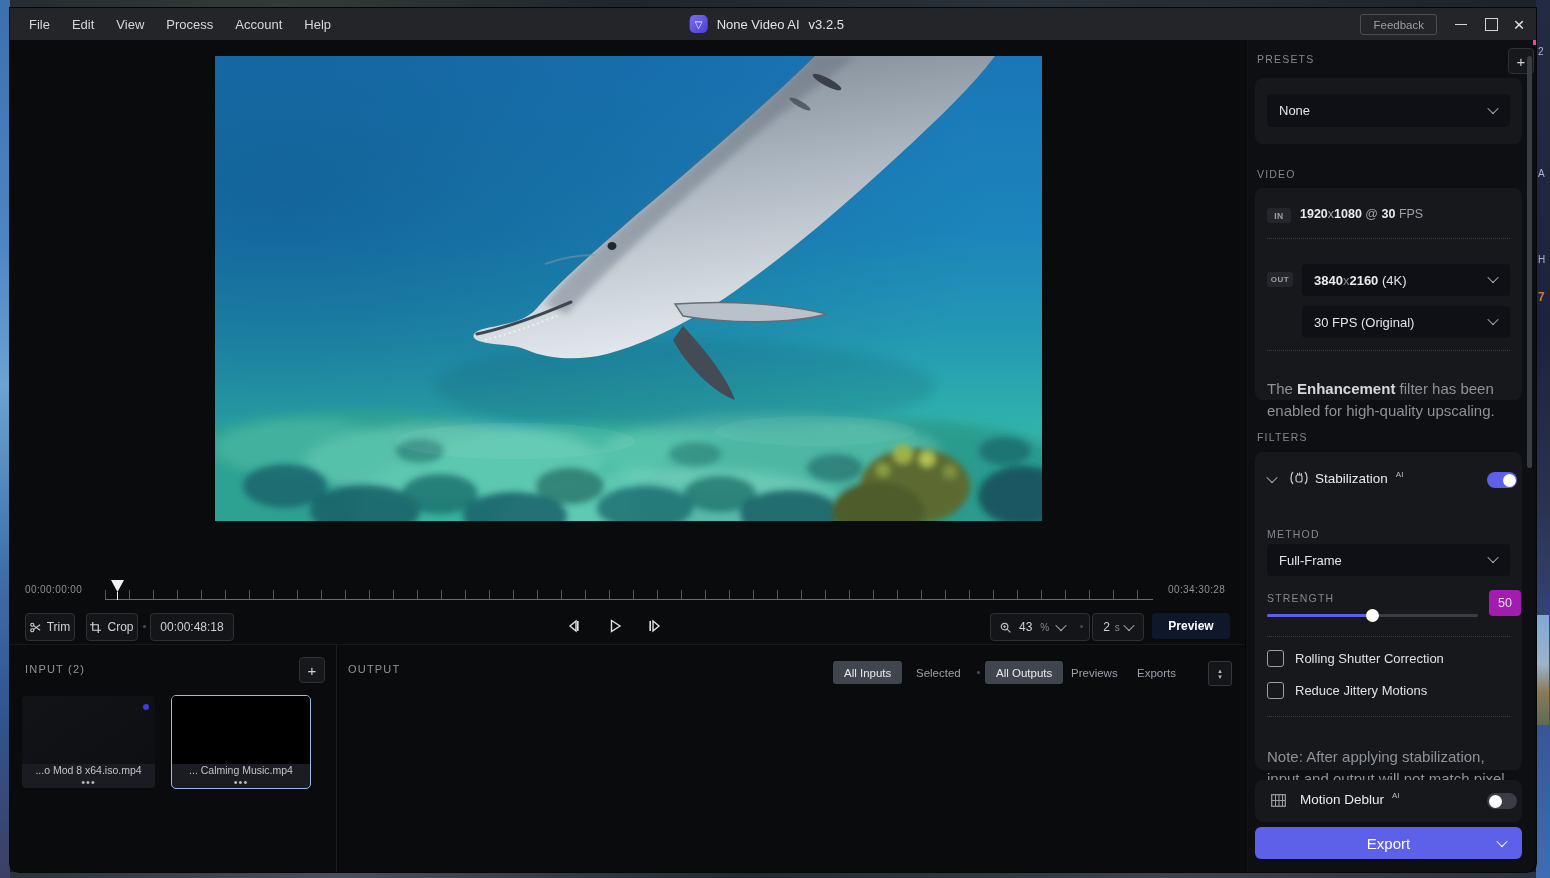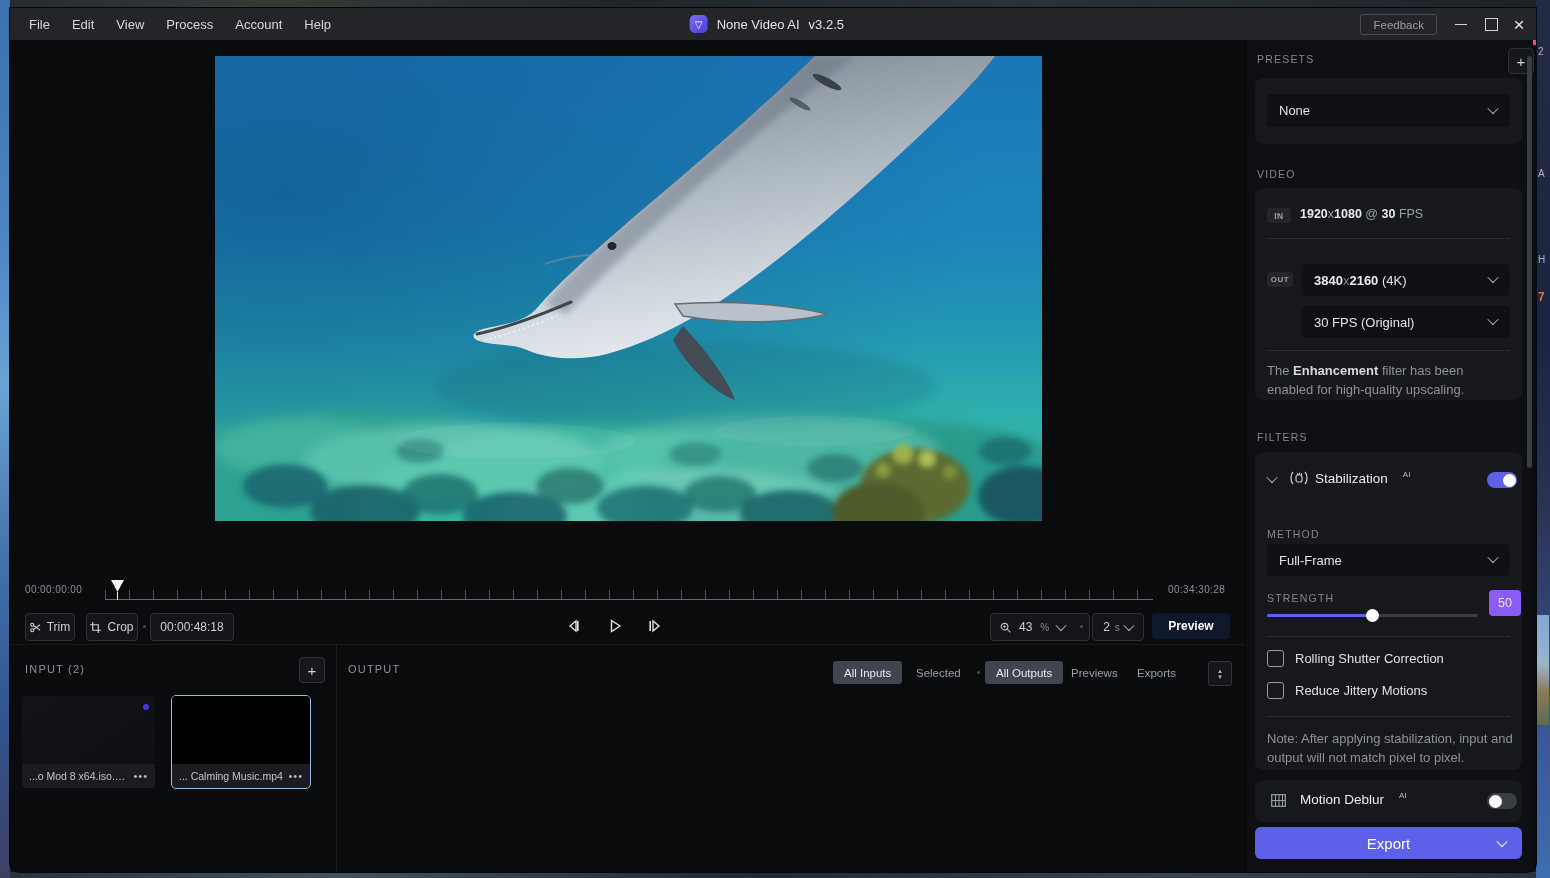--- a/index.html
+++ b/index.html
@@ -64,53 +64,53 @@
 
   
   .panel-title{font-size:11px;letter-spacing:1.2px;color:#8f939a;}
   .add-btn{width:24px;height:24px;background:#17181c;border:1px solid #2e3036;border-radius:4px;
     color:#cfd1d5;font-size:15px;display:flex;align-items:center;justify-content:center;}
   .thumb-card{background:#121316;border-radius:4px;overflow:hidden;}
   .thumb-img{height:68px;background:linear-gradient(145deg,#121317,#0e0f12);position:relative;}
   .thumb-img.black{background:#000;}
   .purple-dot{position:absolute;right:6px;top:8px;width:6px;height:6px;border-radius:50%;background:#4636e0;}
   .thumb-label-row{height:24px;display:flex;align-items:center;justify-content:space-between;
-    padding:0 7px;background:#1b1c21;}
+    padding:0 7px;background:#1b1c21;flex-direction:column;}
   .thumb-name{font-size:10.5px;color:#c0c3c8;white-space:nowrap;overflow:hidden;text-overflow:ellipsis;}
   .more-dots{font-size:11px;color:#b6b9be;letter-spacing:1px;}
   .selected-card{outline:1.5px solid #9db9ea;outline-offset:0;}
   .tab{height:23px;display:flex;align-items:center;padding:0 11px;font-size:11.5px;color:#9aa0a7;border-radius:3px;}
   .tab.active{background:#41454d;color:#e8e9eb;}
   .sort-btn{width:22px;height:23px;border:1px solid #34373d;border-radius:3px;background:#141519;
     display:flex;flex-direction:column;align-items:center;justify-content:center;line-height:6px;
     font-size:7px;color:#b6b9be;}
 
   
   .side-label{font-size:10.5px;letter-spacing:1.2px;color:#83878e;}
   .card{background:#17181c;border-radius:8px;}
   .dropdown{background:#0f1015;border-radius:4px;display:flex;align-items:center;
     padding:0 12px;font-size:13px;color:#e2e4e7;position:relative;}
   .dd-chev{position:absolute;right:13px;top:50%;margin-top:-5px;}
   .badge{background:#24262b;border-radius:3px;color:#9aa0a8;font-size:8.5px;font-weight:bold;
     display:flex;align-items:center;justify-content:center;letter-spacing:.5px;}
   .dotted{border-top:1px dotted #3b3e45;height:0;}
-  .note-text{font-size:13px;color:#8d9198;line-height:1.45;}
+  .note-text{font-size:15px;color:#8d9198;line-height:1.45;margin-top:16px;}
   .note-bold{color:#d6d8db;font-weight:bold;}
   .b{font-weight:bold;color:#e8eaec;text-align:center;}
   .toggle{width:30px;height:16px;border-radius:9px;position:relative;}
   .toggle.on{background:#5d60e8;}
   .toggle.off{background:#3a3d44;}
   .knob{position:absolute;top:1.5px;width:13px;height:13px;border-radius:50%;background:#fff;}
   .toggle.on .knob{right:1.5px;} .toggle.off .knob{left:1.5px;}
-  .sup-ai{font-size:8px;color:#b9bcc2;vertical-align:super;margin-left:15px;}
+  .sup-ai{font-size:8px;color:#b9bcc2;vertical-align:super;margin-left:8px;}
   .filter-label{font-size:13.5px;color:#e8e9ea;}
   .slider-track{height:3px;border-radius:2px;background:#3a3d44;position:relative;}
   .slider-fill{position:absolute;left:0;top:0;height:3px;border-radius:2px;background:#5d60e8;}
   .slider-knob{position:absolute;top:-5px;width:13px;height:13px;border-radius:50%;background:#fff;}
-  .value-box{background:#8b5cf6;border-radius:4px;font-size:12.5px;color:#e2e4e7;
+  .value-box{background:#a21caf;border-radius:4px;font-size:12.5px;color:#e2e4e7;
     display:flex;align-items:center;justify-content:flex-end;padding-right:9px;}
   .checkbox{width:15px;height:15px;border:1.5px solid #989da5;border-radius:3px;background:transparent;}
   .cb-row{display:flex;align-items:center;gap:11px;font-size:13px;color:#dfe0e3;}
   .export-btn{background:#5d60e8;border-radius:6px;display:flex;align-items:center;justify-content:center;
     color:#fff;font-size:15px;position:relative;}
   .export-btn .chev{border-color:#fff;}
   .scroll-thumb{width:5px;border-radius:3px;background:#393d44;}
   svg{display:block;}
 </style>
 </head>

